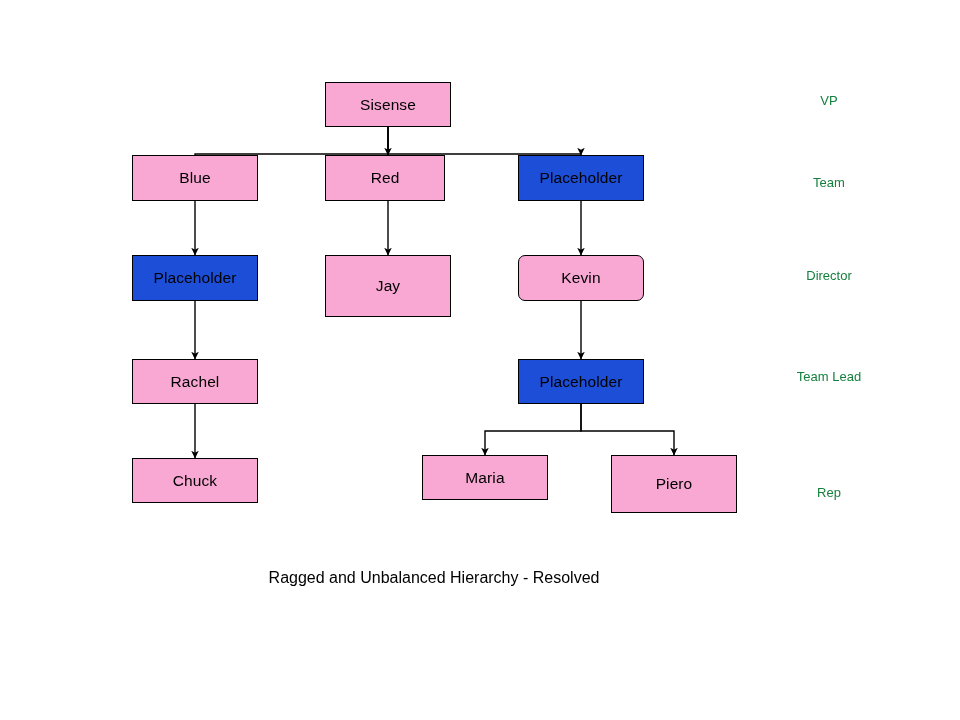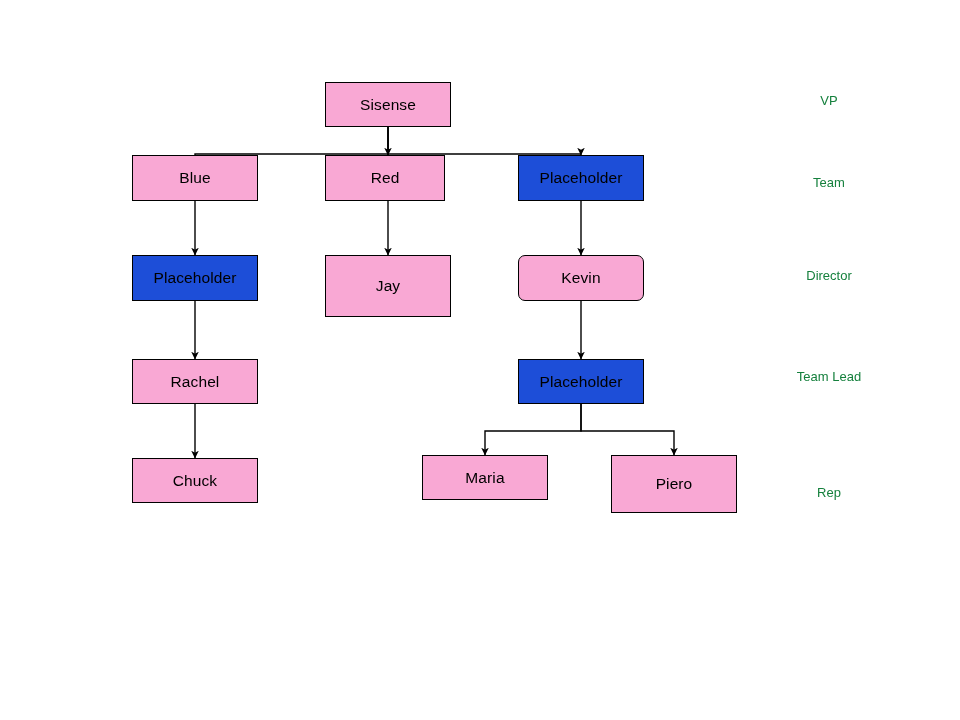--- a/index.html
+++ b/index.html
@@ -127,14 +127,15 @@
       </div>
     </div>
   <div id="label-group">
       <div class="level-label" style="left: 829px; top: 93px;">VP</div>
       <div class="level-label" style="left: 829px; top: 175px;">Team</div>
       <div class="level-label" style="left: 829px; top: 268px;">Director</div>
       <div class="level-label" style="left: 829px; top: 369px;">Team Lead</div>
       <div class="level-label" style="left: 829px; top: 470px; margin-top: 15px;">Rep</div>
     </div>
 
+  <div class="caption" id="chart-caption" style="left: 434px; top: 569px;">Ragged and Unbalanced Hierarchy - Resolved</div>
 
 </div>
 
 </body></html>

